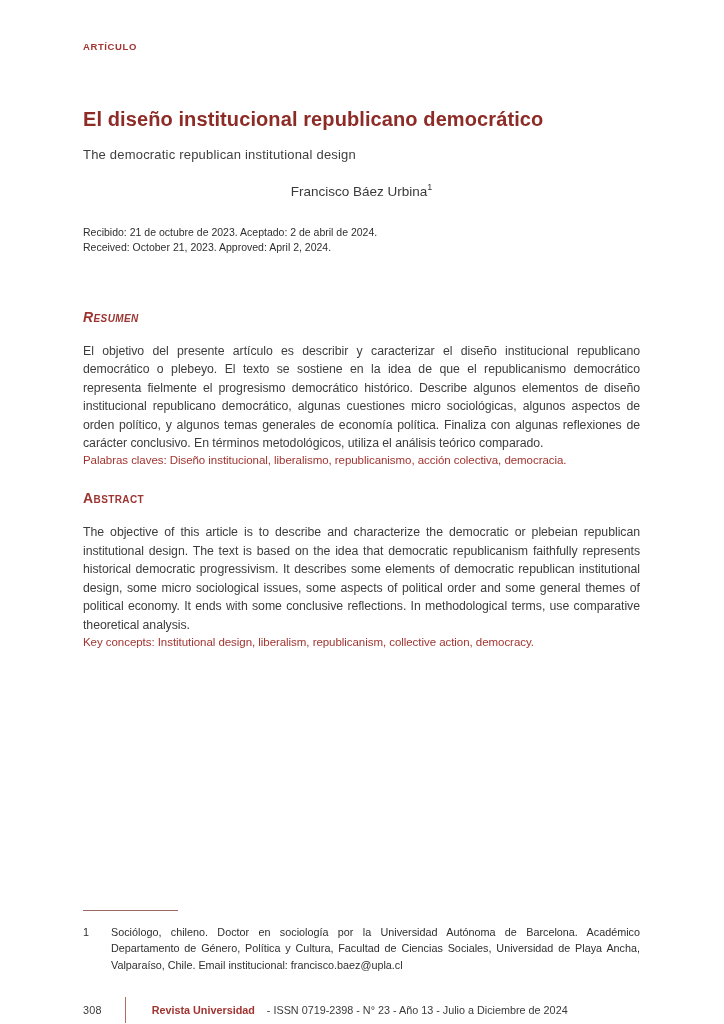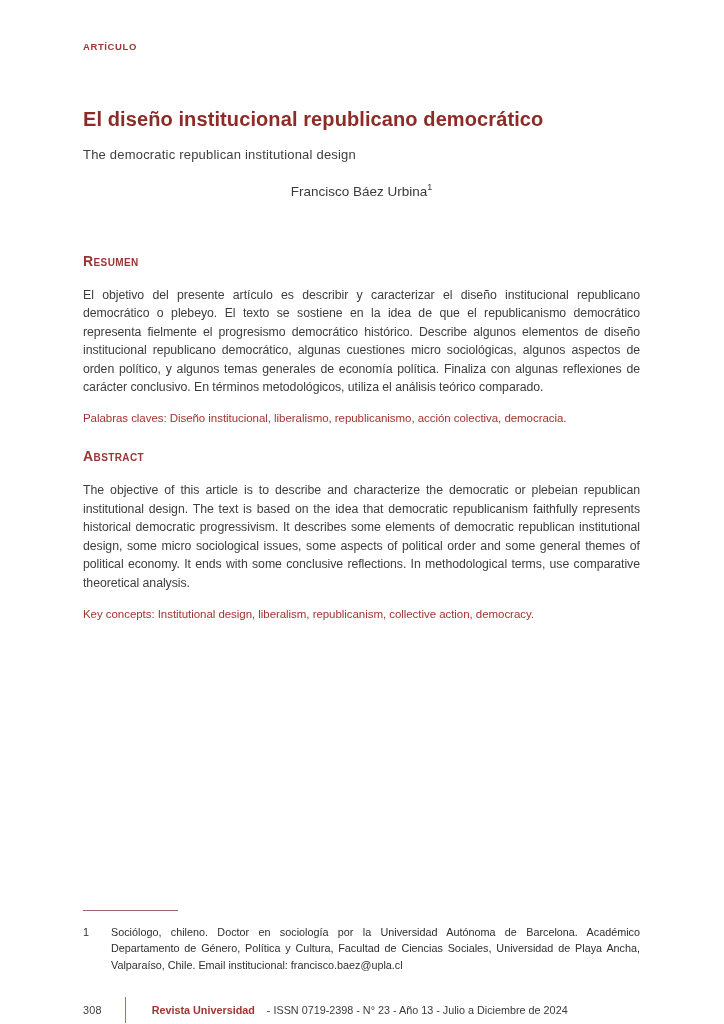--- a/index.html
+++ b/index.html
@@ -49,32 +49,32 @@
     line-height: 15px;
     color: #2f2f2f;
   }
   .section-heading {
     font-variant: small-caps;
     font-weight: bold;
     font-size: 14px;
     letter-spacing: 0.4px;
     color: #9c3531;
   }
-  .sec-resumen { margin-top: 54px; }
+  .sec-resumen { margin-top: 54px; font-style: italic; }
   .sec-abstract { margin-top: 24px; }
   .body-par {
     margin-top: 17px;
     font-size: 12.3px;
     line-height: 18.6px;
     text-align: justify;
     color: #3d3d3d;
     letter-spacing: -0.05px;
   }
   .keywords {
-    margin-top: 15px;
+    margin-top: 1px;
     font-size: 11.5px;
     color: #a13531;
     letter-spacing: -0.05px;
   }
   .footnote-area {
     position: absolute;
     left: 83px; right: 84px;
     top: 869px;
   }
   .footnote-rule {
@@ -119,20 +119,24 @@
   <div class="kicker">ARTÍCULO</div>
 
   <h1 class="title">El diseño institucional republicano democrático</h1>
 
   <div class="subtitle">The democratic republican institutional design</div>
 
   <div class="author">
     <span>Francisco Báez Urbina</span><sup>1</sup>
   </div>
 
+  <div class="dates">
+    <div>Recibido: 21 de octubre de 2023. Aceptado: 2 de abril de 2024.</div>
+    <div>Received: October 21, 2023. Approved: April 2, 2024.</div>
+  </div>
 
   <div class="section-heading sec-resumen">Resumen</div>
 
   <p class="body-par">El objetivo del presente artículo es describir y caracterizar el diseño institucional republicano democrático o plebeyo. El texto se sostiene en la idea de que el republicanismo democrático representa fielmente el progresismo democrático histórico. Describe algunos elementos de diseño institucional republicano democrático, algunas cuestiones micro sociológicas, algunos aspectos de orden político, y algunos temas generales de economía política. Finaliza con algunas reflexiones de carácter conclusivo. En términos metodológicos, utiliza el análisis teórico comparado.</p>
 
   <div class="keywords">Palabras claves: Diseño institucional, liberalismo, republicanismo, acción colectiva, democracia.</div>
 
   <div class="section-heading sec-abstract">Abstract</div>
 
   <p class="body-par">The objective of this article is to describe and characterize the democratic or plebeian republican institutional design. The text is based on the idea that democratic republicanism faithfully represents historical democratic progressivism. It describes some elements of democratic republican institutional design, some micro sociological issues, some aspects of political order and some general themes of political economy. It ends with some conclusive reflections. In methodological terms, use comparative theoretical analysis.</p>

